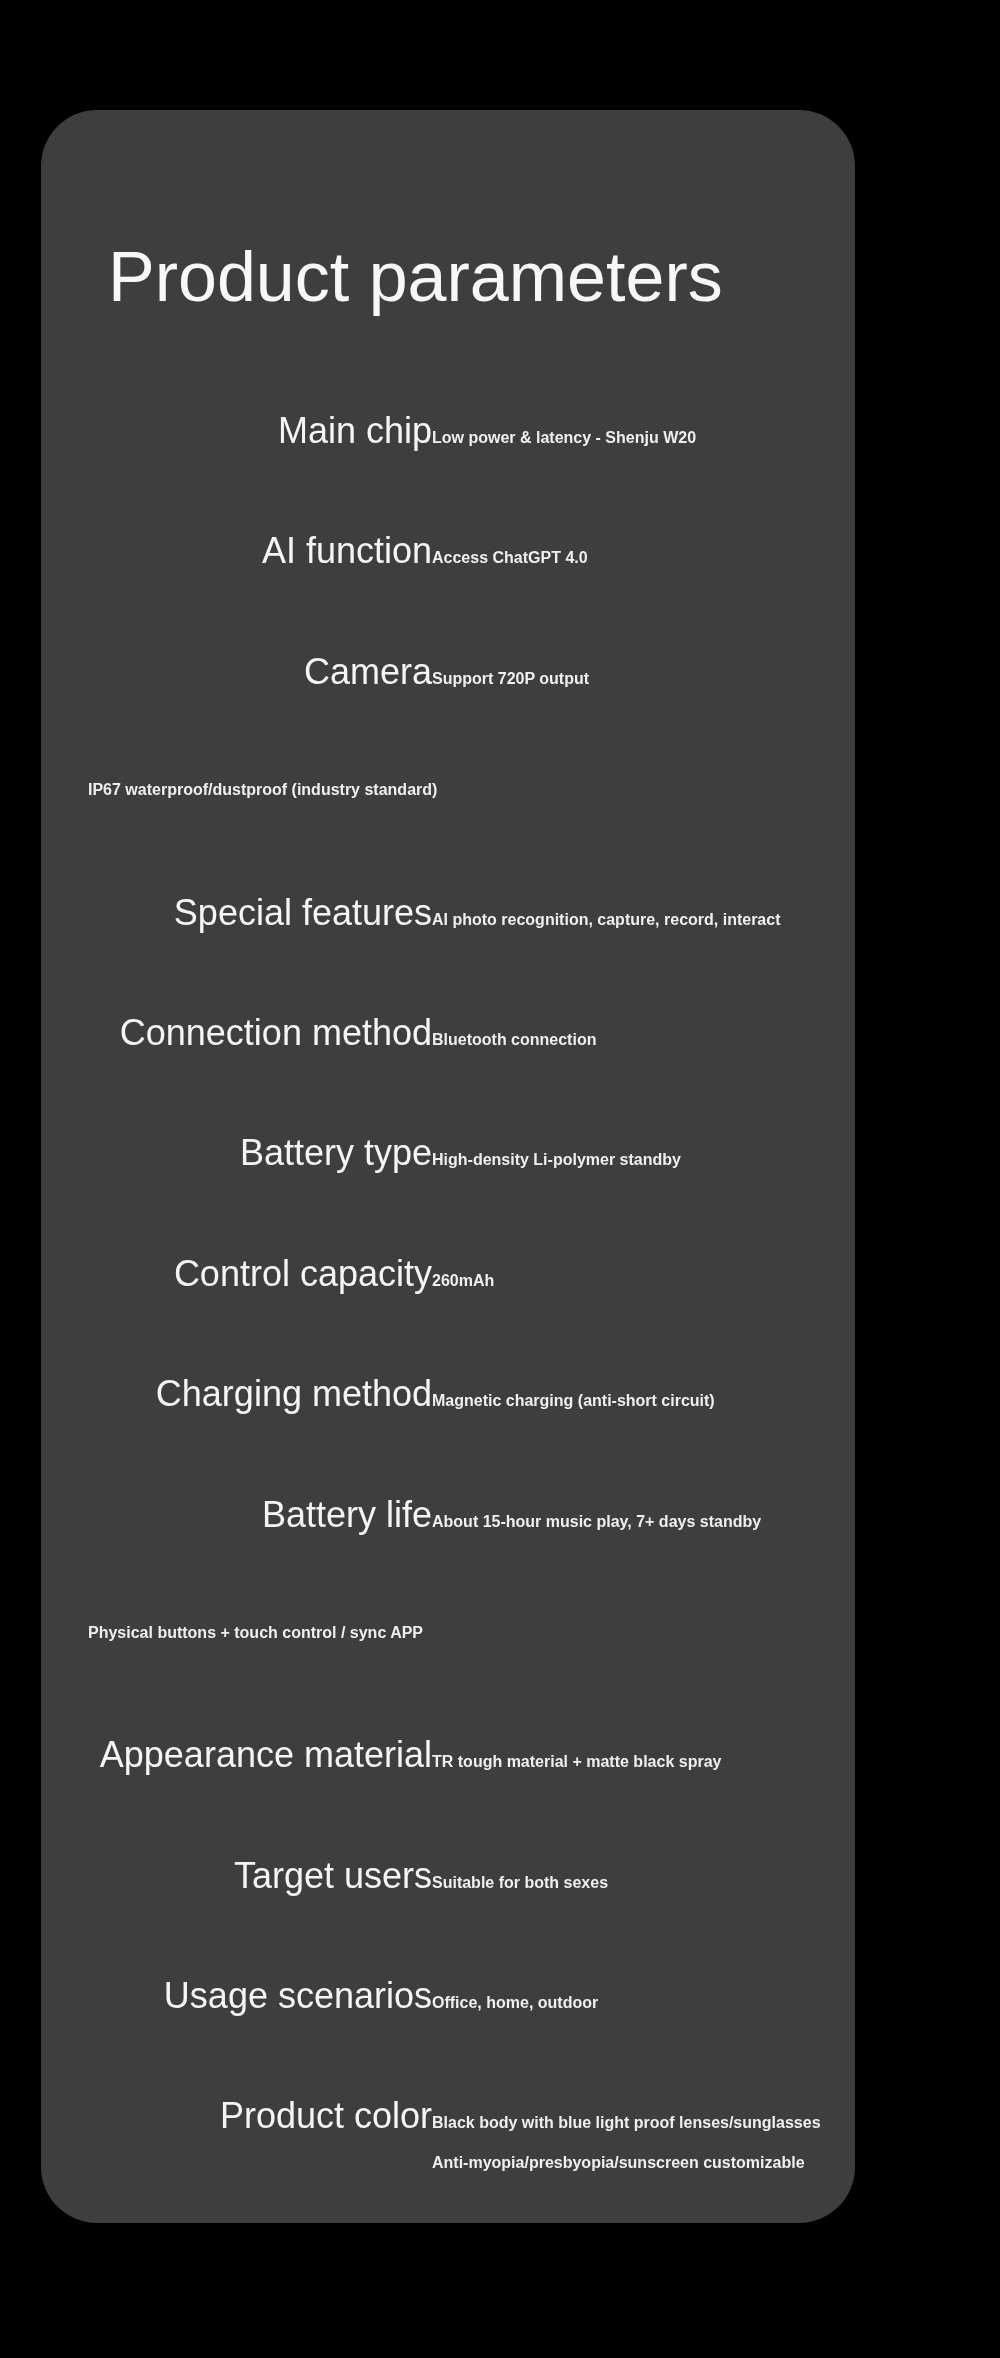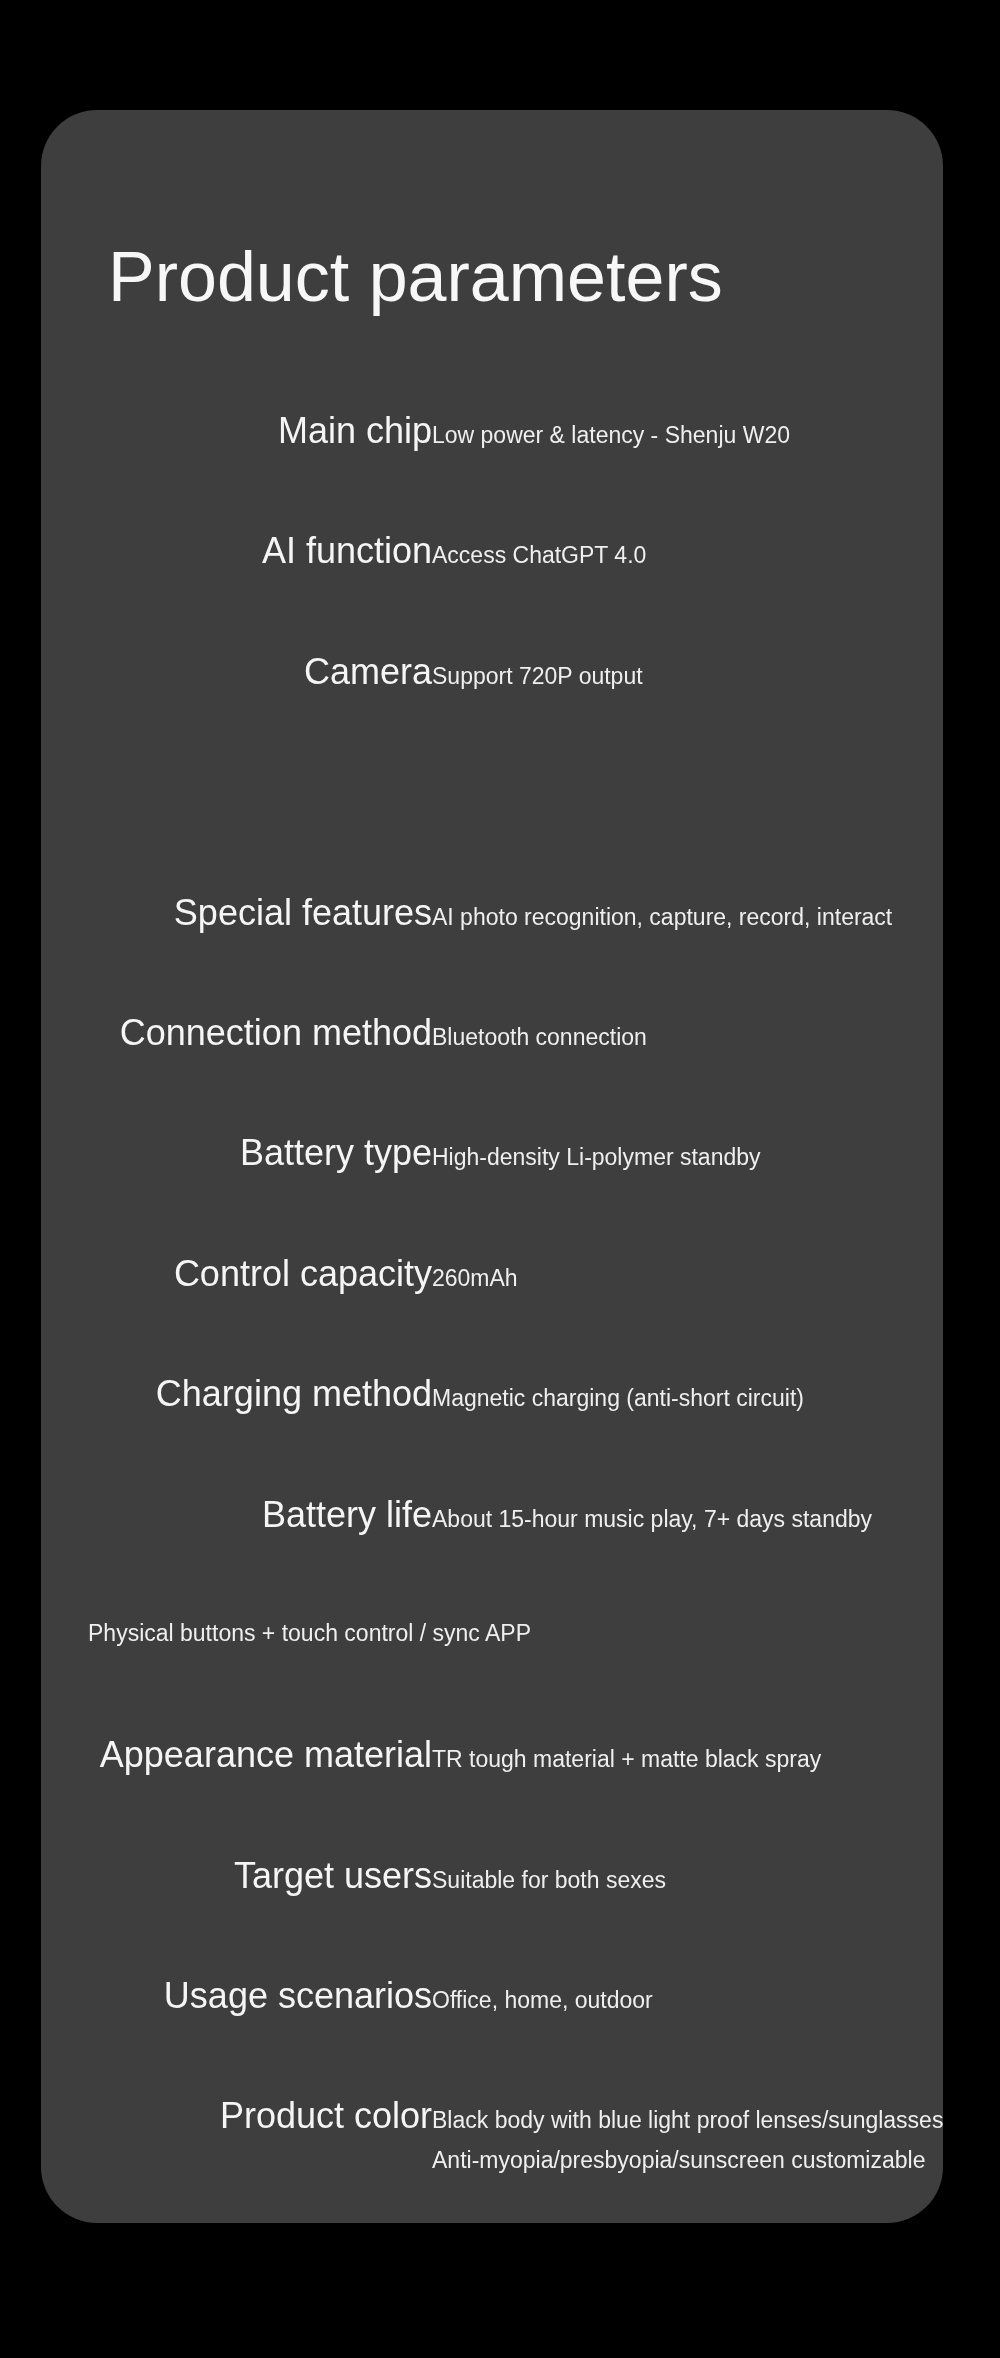--- a/index.html
+++ b/index.html
@@ -9,21 +9,21 @@
     position: relative;
     overflow: hidden;
     background: var(--page_background, #000000);
     font-family: "Liberation Sans", sans-serif;
     -webkit-font-smoothing: antialiased;
   }
   .card {
     position: absolute;
     left: 41px;
     top: 110px;
-    width: 902px;
+    width: 814px;
     height: 2113px;
     background: var(--card_background, #3e3e3e);
     border-radius: 56px;
   }
   .title {
     margin: 125px 0 0 67px;
     font-size: 70px;
     line-height: 84px;
     font-weight: 400;
     letter-spacing: 0;
@@ -42,23 +42,23 @@
     flex: 0 0 344px;
     width: 344px;
     font-size: 36px;
     line-height: 44px;
     font-weight: 400;
     color: var(--label_color, #f5f5f5);
     white-space: nowrap;
     text-align: right;
   }
   .value {
-    font-size: 23px;
+    font-size: 16px;
     line-height: 40px;
-    font-weight: 400;
+    font-weight: 700;
     color: var(--value_color, #efefef);
     white-space: nowrap;
   }
 </style>
 </head>
 <body style="--page_background: #000000; --card_background: #3e3e3e; --title_color: #f7f7f7; --label_color: #f5f5f5; --value_color: #efefef;">
 
 <div class="card">
   <h1 class="title">Product parameters</h1>
   <div class="rows" id="rows">
@@ -77,20 +77,23 @@
   </div>
 
   <div class="row">
     <div class="label">Camera</div>
     <div class="value">
           <div class="value-line">Support 720P output</div>
         </div>
   </div>
 
   <div class="row">
+    <div class="value">
+          <div class="value-line">IP67 waterproof/dustproof (industry standard)</div>
+        </div>
   </div>
 
   <div class="row">
     <div class="label">Special features</div>
     <div class="value">
           <div class="value-line">AI photo recognition, capture, record, interact</div>
         </div>
   </div>
 
   <div class="row">

